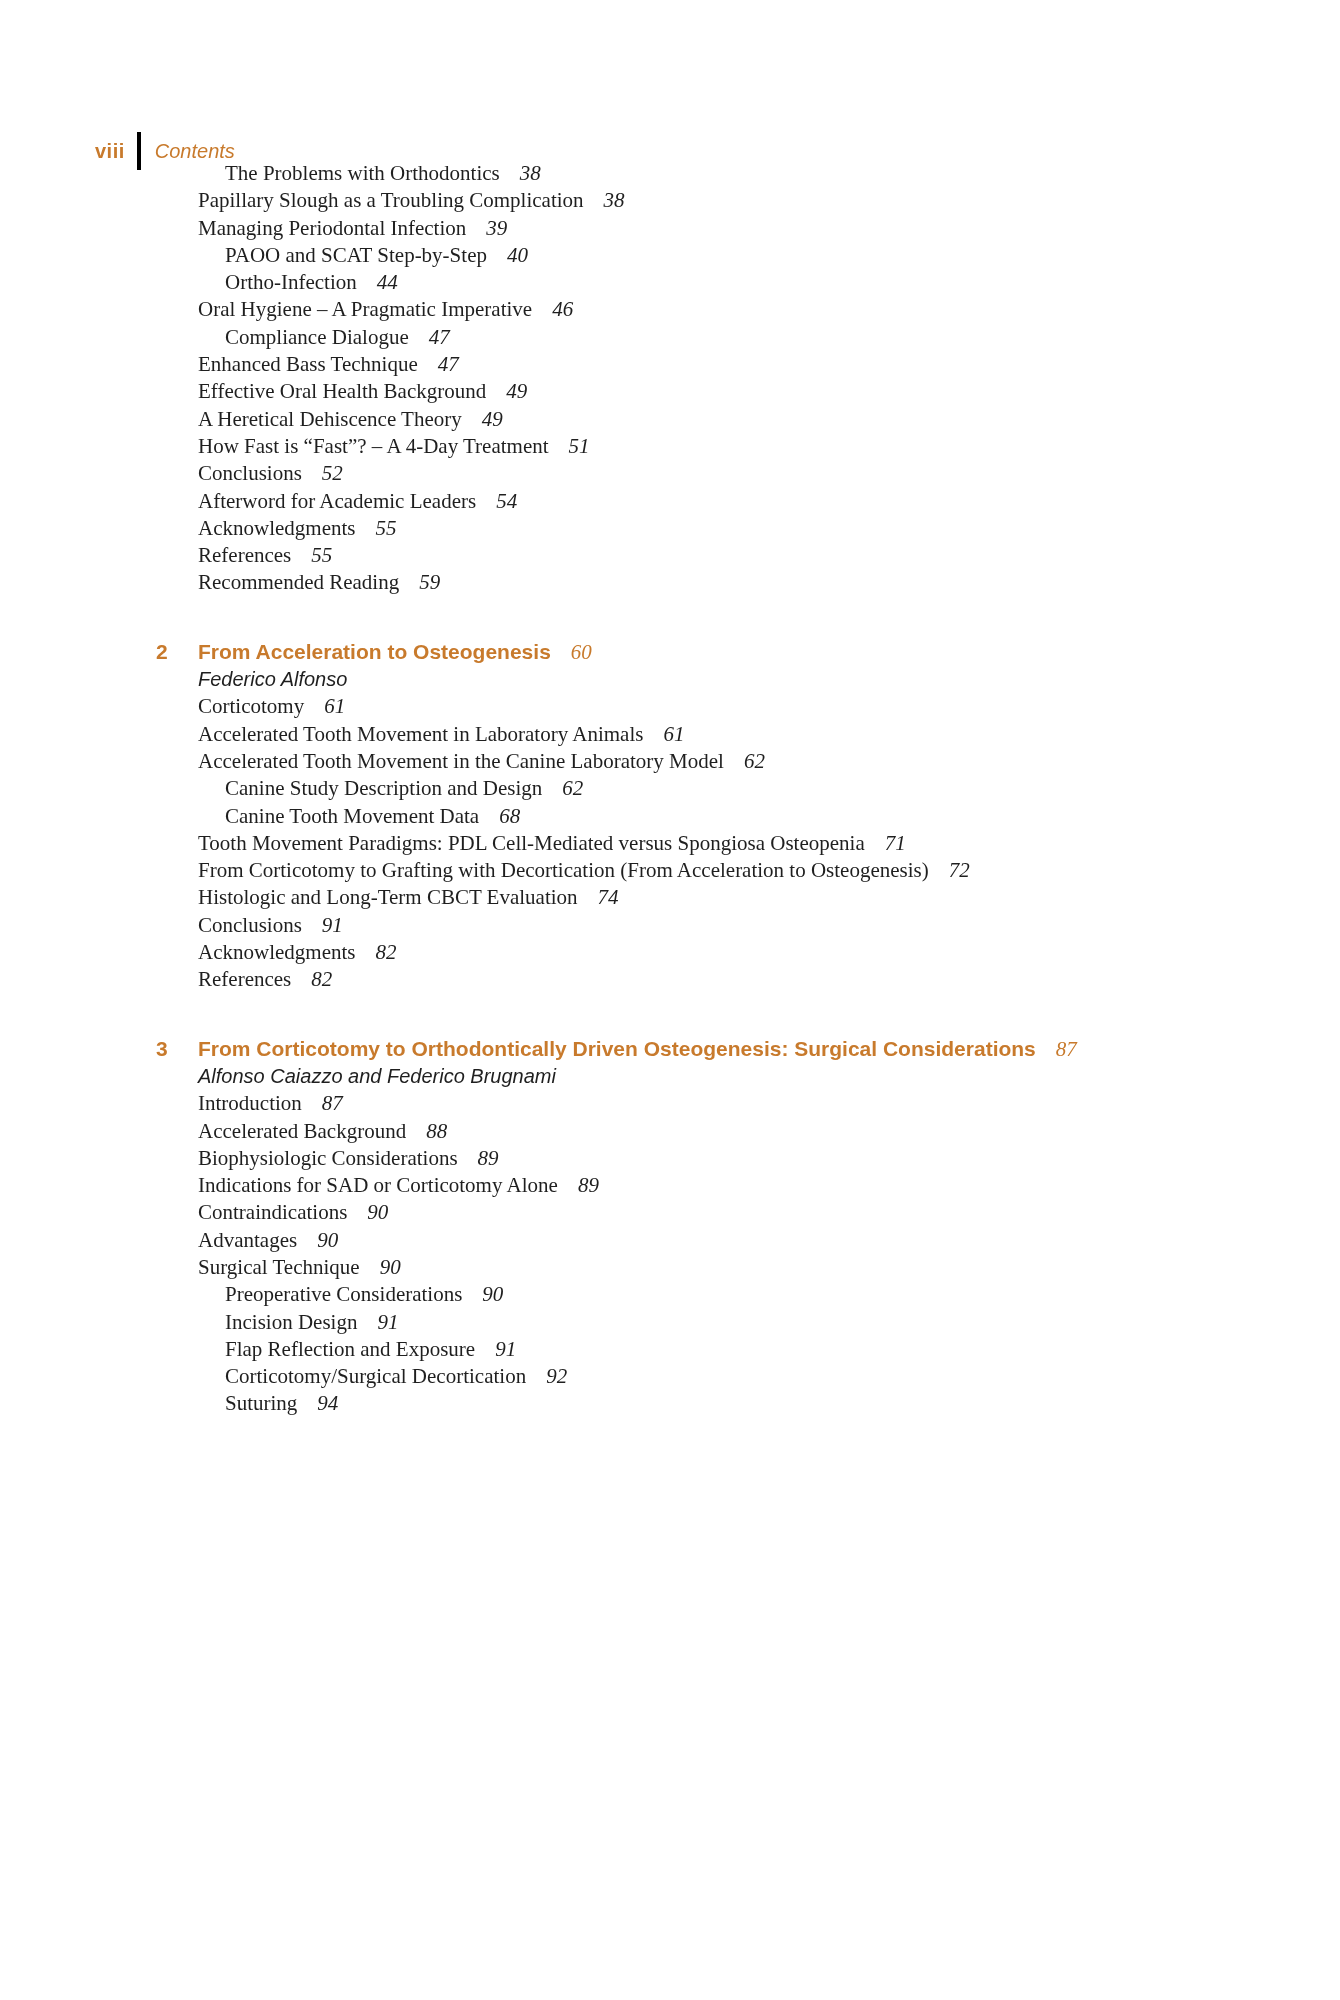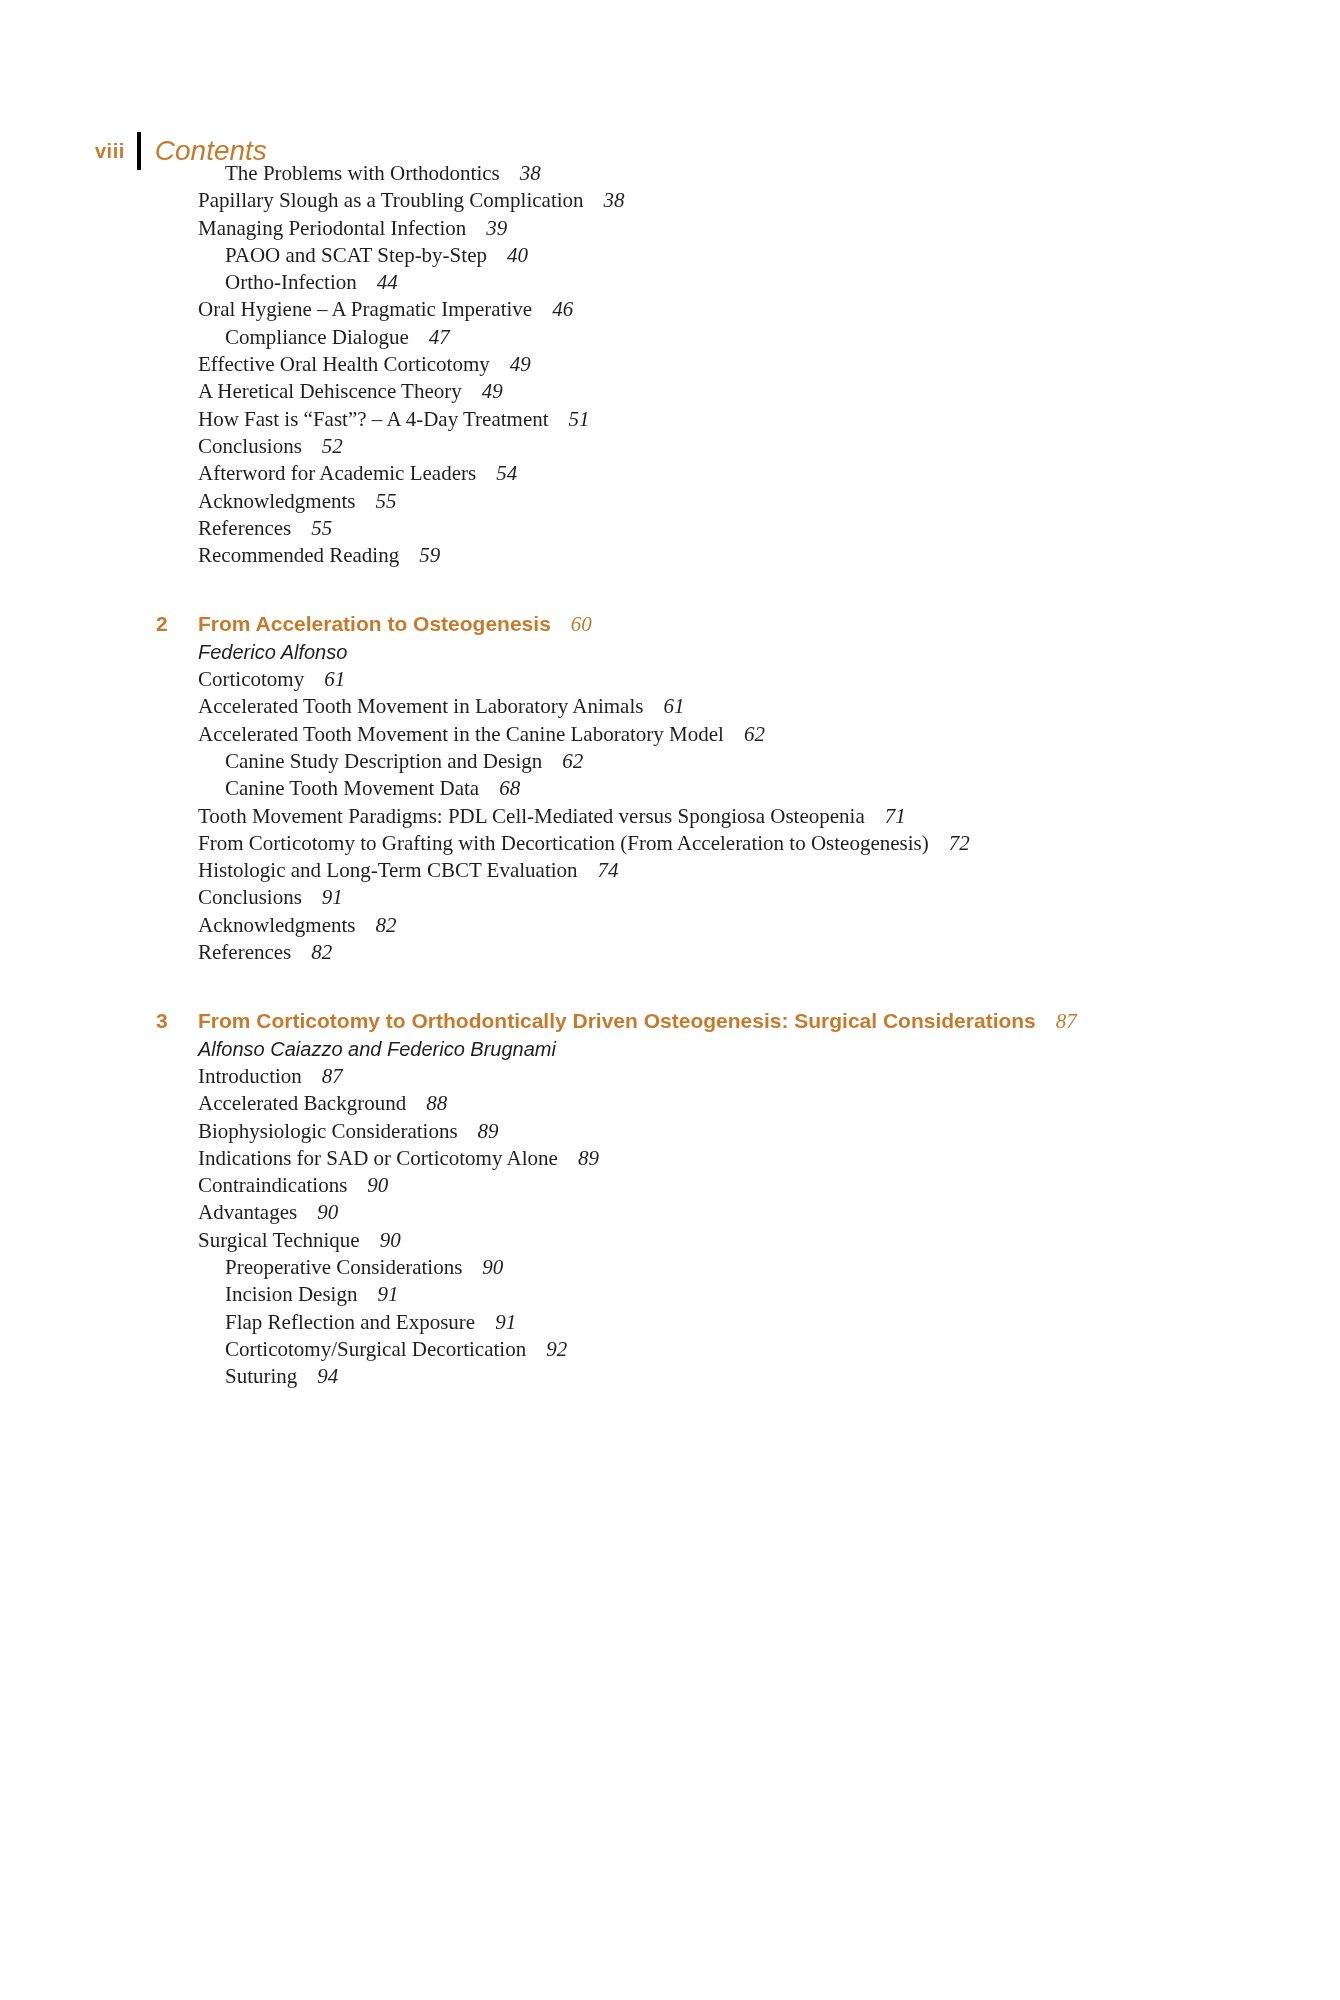--- a/index.html
+++ b/index.html
@@ -36,21 +36,21 @@
   .head-rule {
     width: 4px;
     height: 38px;
     background: #000000;
     margin-left: 12px;
     margin-right: 14px;
   }
   .head-title {
     font-family: "Liberation Sans", sans-serif;
     font-style: italic;
-    font-size: 28px;
+    font-size: 20px;
     color: #c87a2c;
   }
 
   
   .toc {
     position: absolute;
     left: 148px;
     top: 152px;
     width: 1130px;
   }
@@ -112,21 +112,22 @@
 
   <div class="toc">
       <div class="section">
         <div class="entry level-2"><span class="entry-label">The Problems with Orthodontics</span><span class="entry-page">38</span></div>
         <div class="entry level-1"><span class="entry-label">Papillary Slough as a Troubling Complication</span><span class="entry-page">38</span></div>
         <div class="entry level-1"><span class="entry-label">Managing Periodontal Infection</span><span class="entry-page">39</span></div>
         <div class="entry level-2"><span class="entry-label">PAOO and SCAT Step-by-Step</span><span class="entry-page">40</span></div>
         <div class="entry level-2"><span class="entry-label">Ortho-Infection</span><span class="entry-page">44</span></div>
         <div class="entry level-1"><span class="entry-label">Oral Hygiene – A Pragmatic Imperative</span><span class="entry-page">46</span></div>
         <div class="entry level-2"><span class="entry-label">Compliance Dialogue</span><span class="entry-page">47</span></div>
-        <div class="entry level-1"><span class="entry-label">Effective Oral Health Corticotomy</span><span class="entry-page">49</span></div>
+        <div class="entry level-1"><span class="entry-label">Enhanced Bass Technique</span><span class="entry-page">47</span></div>
+        <div class="entry level-1"><span class="entry-label">Effective Oral Health Background</span><span class="entry-page">49</span></div>
         <div class="entry level-1"><span class="entry-label">A Heretical Dehiscence Theory</span><span class="entry-page">49</span></div>
         <div class="entry level-1"><span class="entry-label">How Fast is “Fast”? – A 4-Day Treatment</span><span class="entry-page">51</span></div>
         <div class="entry level-1"><span class="entry-label">Conclusions</span><span class="entry-page">52</span></div>
         <div class="entry level-1"><span class="entry-label">Afterword for Academic Leaders</span><span class="entry-page">54</span></div>
         <div class="entry level-1"><span class="entry-label">Acknowledgments</span><span class="entry-page">55</span></div>
         <div class="entry level-1"><span class="entry-label">References</span><span class="entry-page">55</span></div>
         <div class="entry level-1"><span class="entry-label">Recommended Reading</span><span class="entry-page">59</span></div>
       </div>
       <div class="section">
         <div class="chapter-head">

